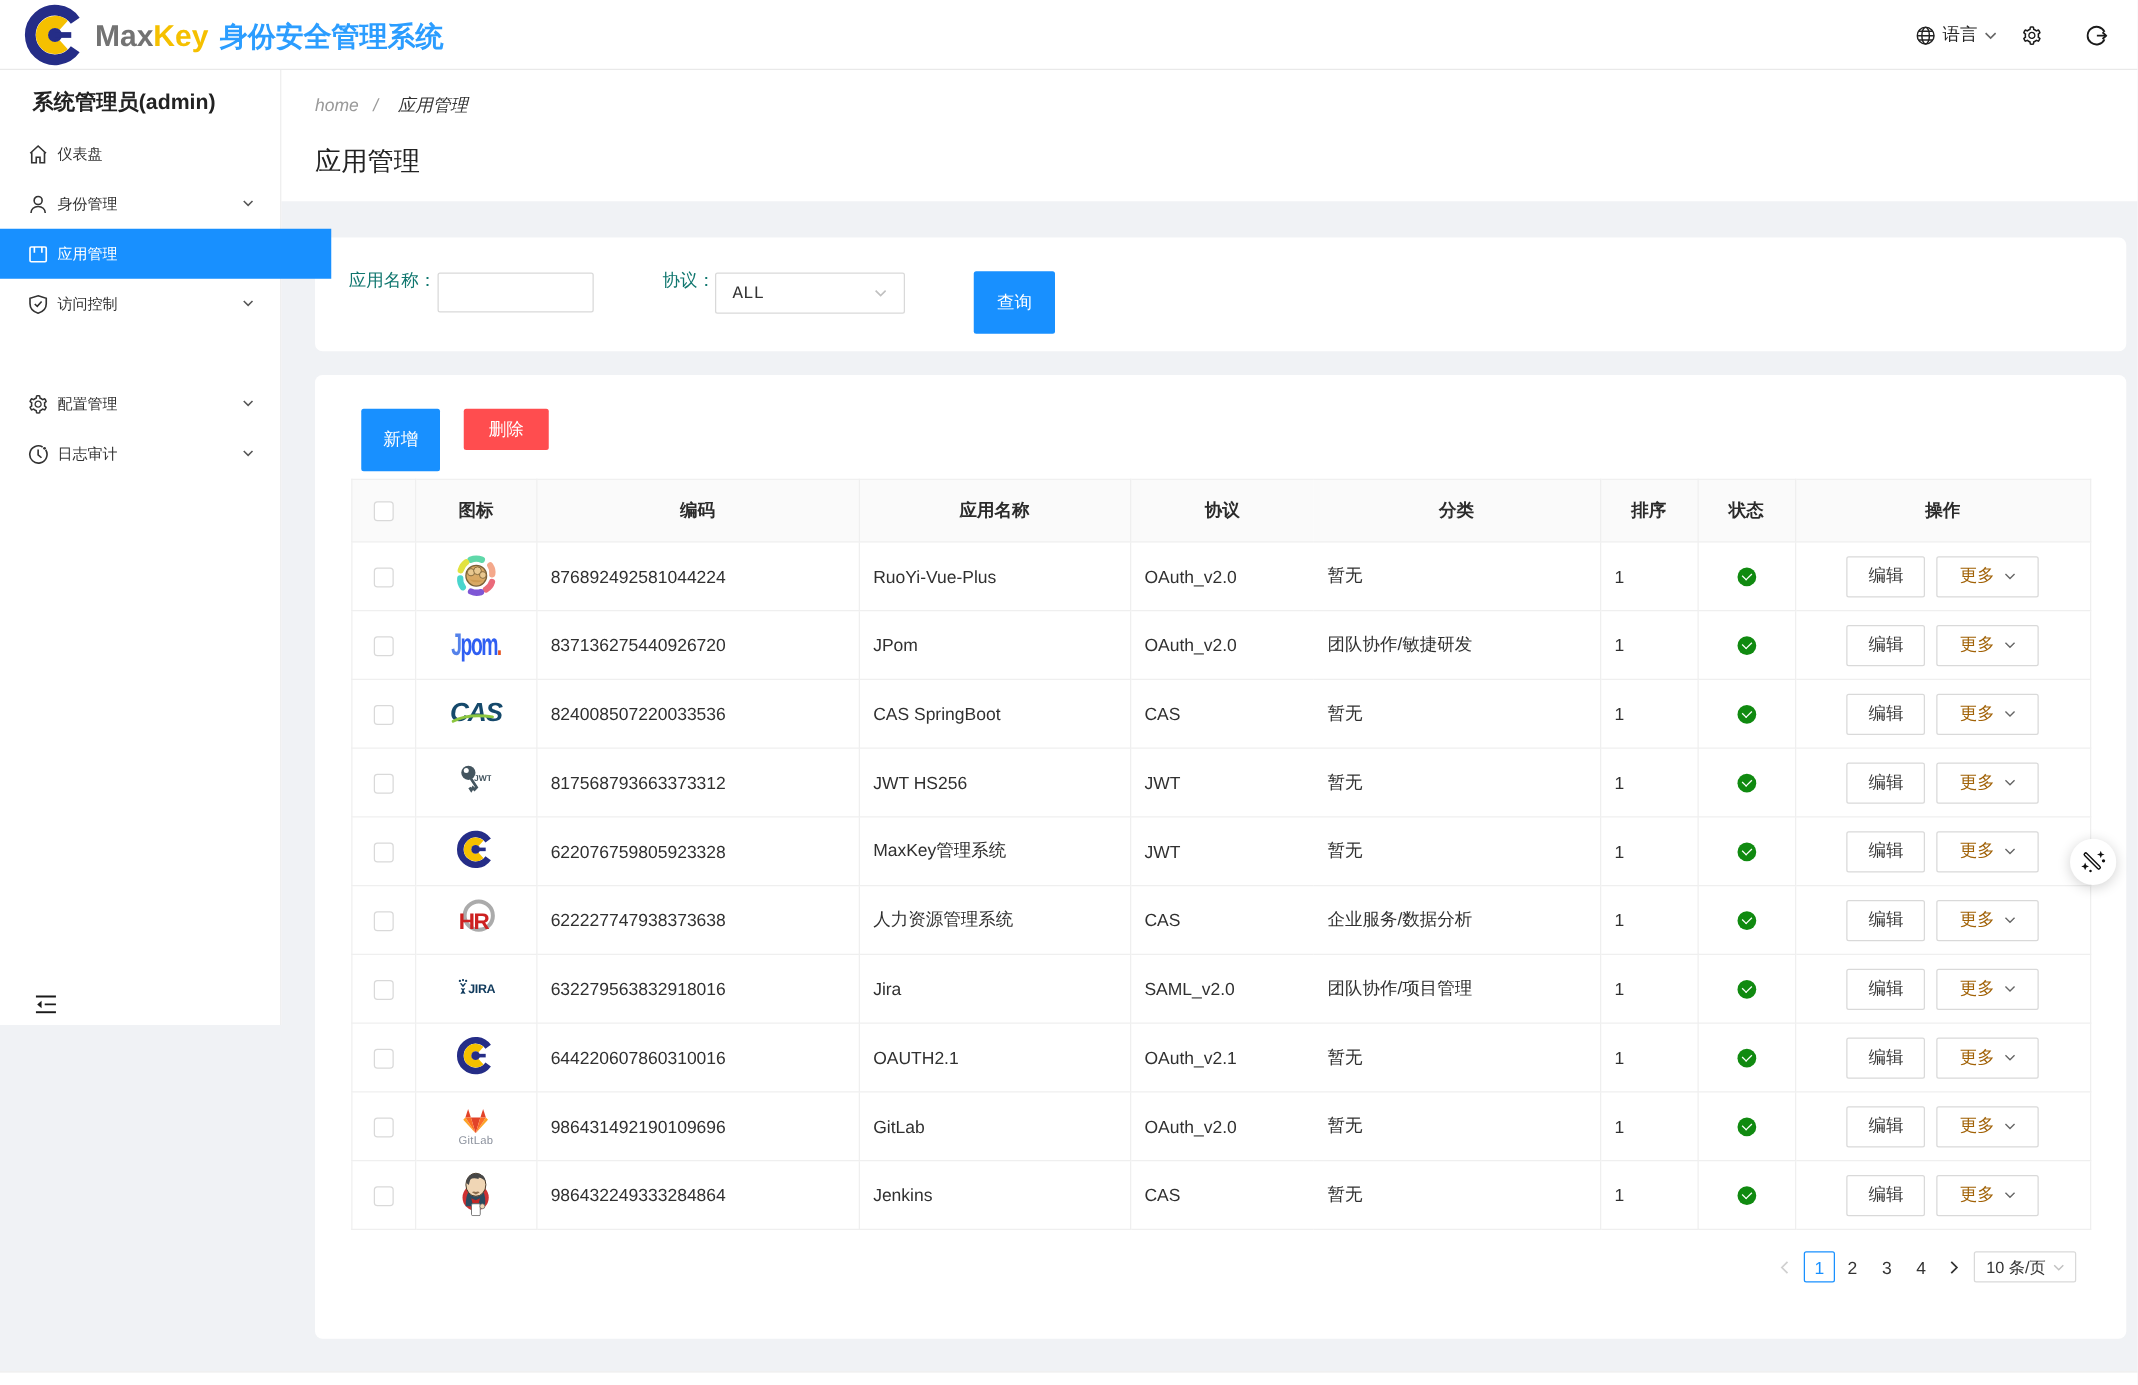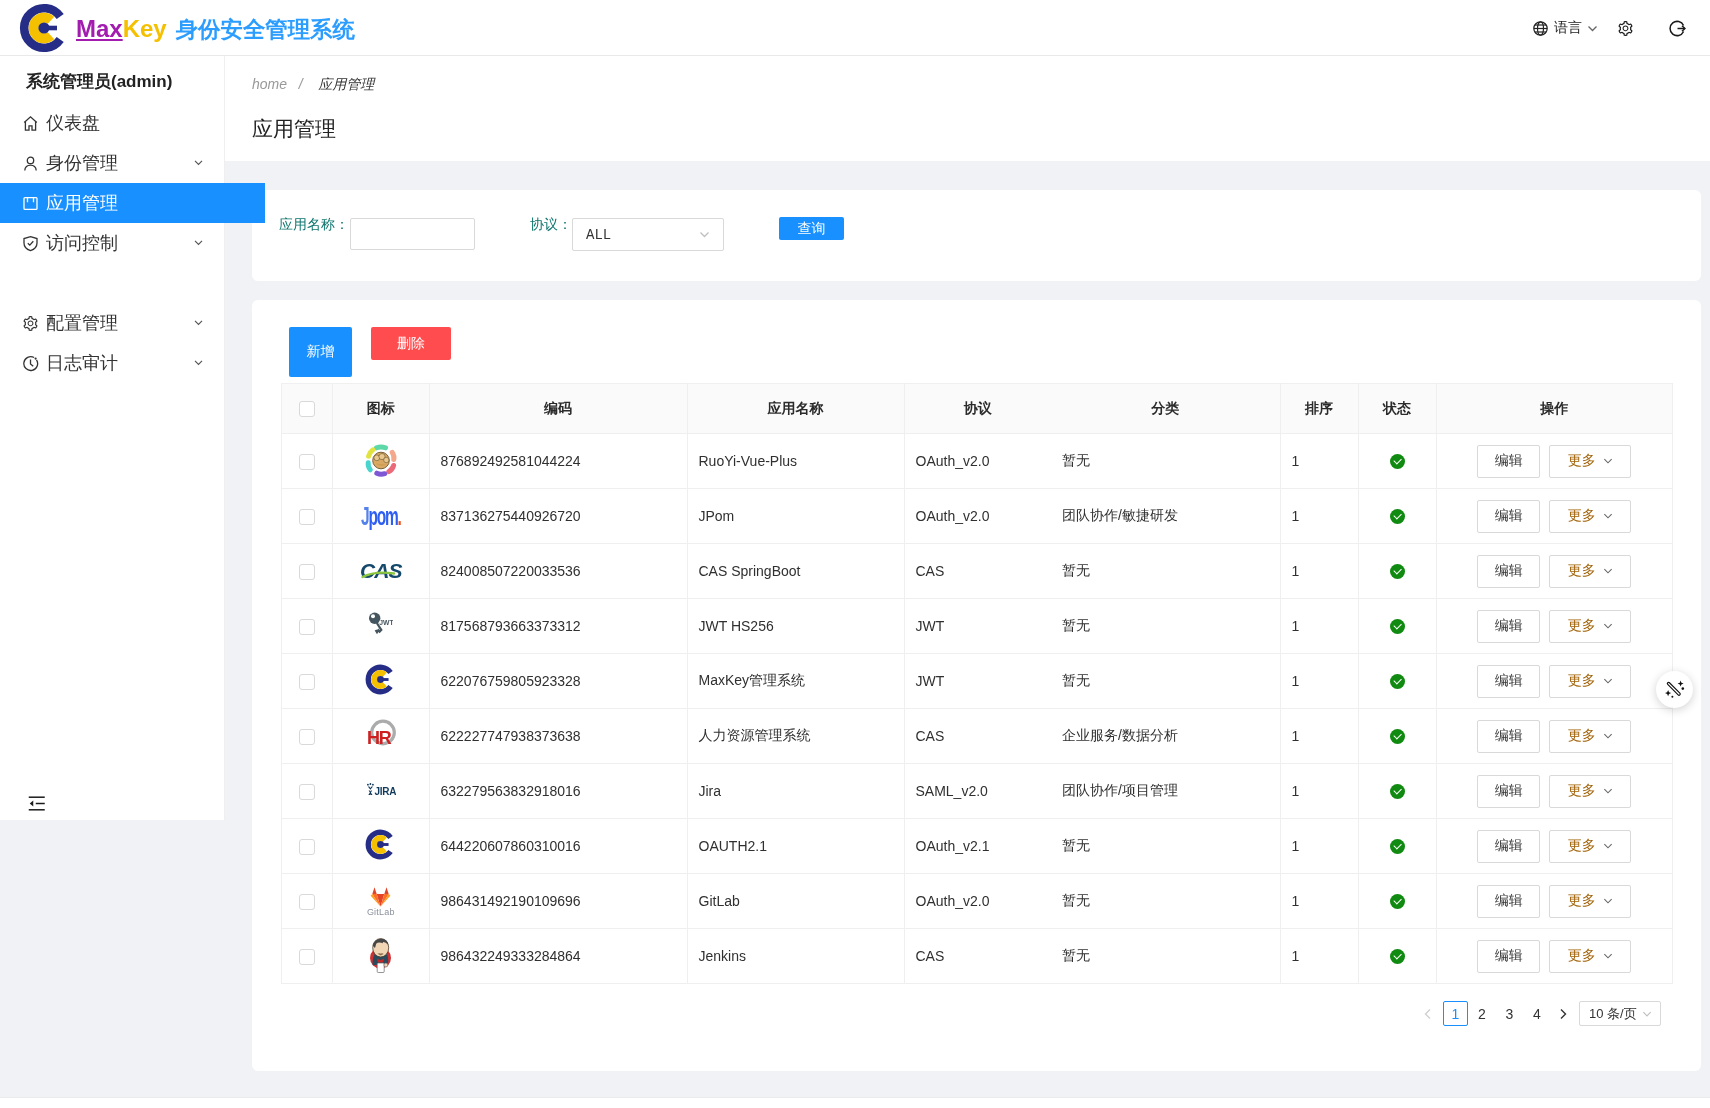--- a/index.html
+++ b/index.html
@@ -2,29 +2,29 @@
 <html lang="zh"><head>
 <meta charset="utf-8">
 <style>
   * { margin:0; padding:0; box-sizing:border-box; }
   html,body { width:1710px; height:1108px; overflow:hidden; font-family:"Liberation Sans", sans-serif; background:#f0f2f5; }
   .abs { position:absolute; }
 
   
   #header { position:absolute; left:0; top:0; width:1710px; height:56px; background:#fff; border-bottom:1px solid #e9e9e9; z-index:20; }
   #brandtxt { position:absolute; left:76px; top:14px; font-size:24px; font-weight:bold; letter-spacing:0px;}
-  #brandtxt .max { color:#a21caf;text-decoration:underline; }
+  #brandtxt .max { color:#737373; }
   #brandtxt .key { color:#f5c000; }
   #brandtxt .cn  { color:#2b9dff; margin-left:9px; font-size:22.4px; letter-spacing:0px;text-align:center;}
   .hicon { position:absolute; top:0; height:56px; display:flex; align-items:center; color:#222; }
 
   
   #sidebar { position:absolute; left:0; top:56px; width:225px; height:764px; background:#fff; border-right:1px solid #efefef; z-index:10; }
   #admin { position:absolute; left:26px; top:14px; font-size:17px; font-weight:bold; color:#222; }
-  .mitem { position:absolute; left:0; width:265px; height:40px; display:flex; align-items:center; color:#333; font-size:18px; }
+  .mitem { position:absolute; left:0; width:265px; height:40px; display:flex; align-items:center; color:#333; font-size:12px; }
   .mitem svg { position:absolute; left:22px; }
   .mitem .mtxt { position:absolute; left:46px; }
   .mitem .chev { position:absolute; left:193px; top:50%; margin-top:-6px; }
   .mitem.sel { background:#1890ff; color:#fff; }
   #foldicon { position:absolute; left:28px; top:740px; }
 
   
   #pagehead { position:absolute; left:225px; top:56px; width:1485px; height:105px; background:#fff; }
   #crumbs { position:absolute; left:27px; top:20px; font-size:14px; color:#999;font-style:italic; }
   #crumbs .cur { color:#333; }
@@ -177,26 +177,26 @@
 
 <div id="card1" class="card">
   <div class="flabel" style="left:27px;top:26px">应用名称：</div>
   <div class="finput" style="left:98px;top:28px;width:125px;height:32px"></div>
   <div class="flabel" style="left:278px;top:26px">协议：</div>
   <div class="finput" style="left:320px;top:28px;width:152px;height:33px;display:flex;align-items:center;padding-left:13px;font-size:14px;color:#333">ALL
     <svg style="position:absolute;right:13px" width="11" height="11" viewBox="0 0 11 11">
         <path d="M1.5 3.5 L5.5 7.5 L9.5 3.5" fill="none" stroke="#c0c0c0" stroke-width="1.3"></path>
       </svg>
   </div>
-  <div class="btn primary" style="left:527px;top:27px;width:65px;height:23px">查询</div>
+  <div class="btn primary" style="left:527px;top:27px;width:65px;height:50px">查询</div>
 </div>
 
 <div id="card2" class="card">
   <div class="btn primary" style="left:37px;top:27px;width:63px;height:50px">新增</div>
-  <div class="btn danger" style="left:119px;top:27px;width:80px;height:33px">删除</div>
+  <div class="btn danger" style="left:119px;top:27px;width:68px;height:33px">删除</div>
 
   <table id="tbl">
     <colgroup>
       <col style="width:51.5px">
         <col style="width:96.5px">
         <col style="width:258px">
         <col style="width:217px">
         <col style="width:147px">
         <col style="width:229px">
         <col style="width:78px">

